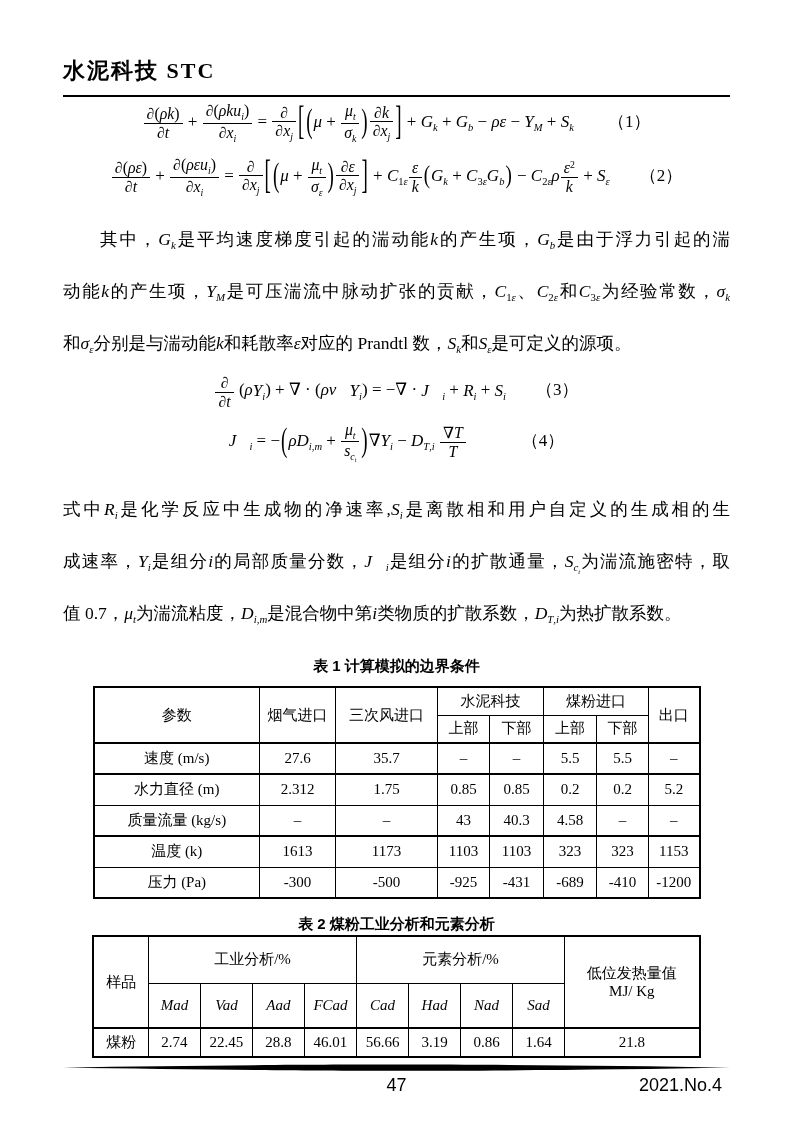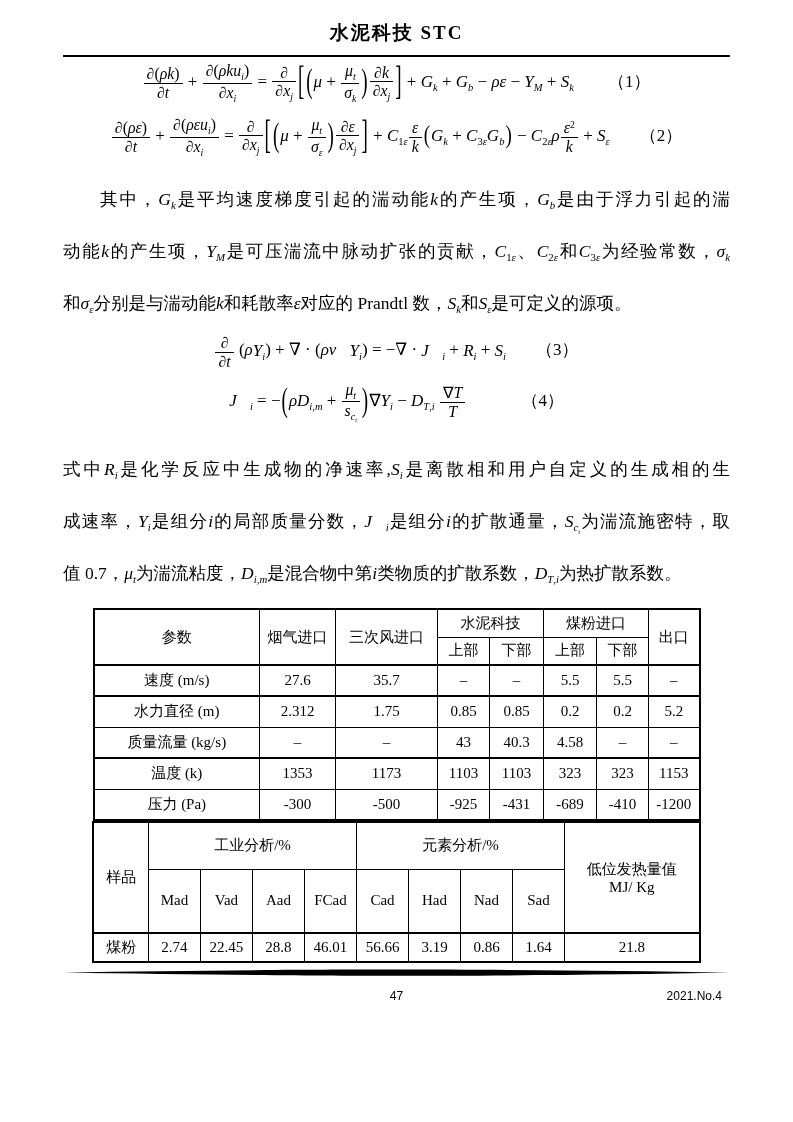--- a/index.html
+++ b/index.html
@@ -4,29 +4,29 @@
 <style>
   html,body{margin:0;padding:0;background:#ffffff;}
   .page{
     width:793px;height:1122px;box-sizing:border-box;
     padding:0 63px;background:#ffffff;color:#000;
     font-family:"Liberation Serif","DejaVu Serif",serif;
     overflow:hidden;position:relative;
   }
   
   .journal-title{
-    padding-top:20px;text-align:center;
-    font-size:19px;font-weight:bold;letter-spacing:2px;
+    padding-top:56px;text-align:left;
+    font-size:22px;font-weight:bold;letter-spacing:2px;
     font-family:"Liberation Serif","DejaVu Serif",serif;
   }
   .header-rule{border:0;border-top:2px solid #000;margin:9px 0 0 0;}
   
   .eq{display:flex;align-items:center;justify-content:center;font-size:17px;}
   .eq-content{white-space:nowrap;line-height:1.15;}
-  #eq1{height:52px;} #eq2{height:56px;} #eq3{height:46px;} #eq4{height:54px;font-family:Liberation Serif, serif;}
+  #eq1{height:52px;} #eq2{height:56px;} #eq3{height:46px;} #eq4{height:54px;}
   .mt{font-style:normal;}
   .mv{font-style:italic;}
   .mfrac{display:inline-block;text-align:center;vertical-align:middle;line-height:1.08;font-size:0.93em;margin:0 1px;}
   .mnum{display:block;padding:0 3px;}
   .mden{display:block;border-top:1px solid #000;padding:0 3px;}
   .msub{font-size:0.62em;vertical-align:-0.38em;}
   .msup{font-size:0.62em;vertical-align:0.5em;}
   .mfence{display:inline-block;font-size:1.12em;transform-origin:center;padding:0 1px;}
   .msp{display:inline-block;}
   
@@ -47,27 +47,27 @@
   #cap1{margin-top:16px;line-height:22px;}
   #cap2{margin-top:14px;line-height:22px;}
   table{border-collapse:collapse;table-layout:fixed;margin:0 auto;font-size:15px;}
   #t1,#t2{width:606px;border:2px solid #000;}
   #t1 td,#t2 td{border:1px solid #000;text-align:center;vertical-align:middle;padding:0;font-weight:normal;}
   #t1{margin-top:9px;} #t2{margin-top:0;}
   #t1 thead tr{height:28px;} #t1 tbody tr{height:31px;}
   #t1 tbody tr:first-child td{border-top:2px solid #000;}
   #t1 tbody tr:nth-child(1) td{border-bottom:2px solid #000;}
   #t1 tbody tr:nth-child(3) td{border-bottom:2px solid #000;}
-  #t2 tr.band1{height:47px;} #t2 tr.band2{height:64px;} #t2 tbody tr{height:29px;}
+  #t2 tr.band1{height:47px;} #t2 tr.band2{height:45px;font-style:italic;} #t2 tbody tr{height:29px;}
   #t2 tbody tr td{border-top:2px solid #000;}
   
   .footer-rule{display:block;margin-top:6px;}
   .footer-row{
-    position:relative;margin-top:12px;height:18px;
-    font-family:"Liberation Sans","DejaVu Sans",sans-serif;font-size:12px;
+    position:relative;margin-top:3px;height:18px;
+    font-family:"Liberation Sans","DejaVu Sans",sans-serif;font-size:18px;
   }
   .pageno{text-align:center;}
   .issue{position:absolute;right:8px;top:0;}
 </style>
 </head>
 <body>
 
 <div class="page">
 
   <div class="journal-title">水泥科技 STC</div>
@@ -92,20 +92,21 @@
   <div class="eq" id="eq4">
     <span class="eq-content"><span class="msc"><span class="mb"><span class="mv">J⃗</span></span><span class="msub"><span class="mv">i</span></span></span><span class="mt"> = −</span><span class="mgroup"><span class="mfence" style="transform: scaleY(1.8);">(</span><span class="mv">ρ</span><span class="msc"><span class="mb"><span class="mv">D</span></span><span class="msub"><span class="mv">i</span><span class="mt">,</span><span class="mv">m</span></span></span><span class="mt"> + </span><span class="mfrac"><span class="mnum"><span class="msc"><span class="mb"><span class="mv">μ</span></span><span class="msub"><span class="mv">t</span></span></span></span><span class="mden"><span class="msc"><span class="mb"><span class="mv">s</span></span><span class="msub"><span class="msc"><span class="mb"><span class="mv">c</span></span><span class="msub"><span class="mv">t</span></span></span></span></span></span></span><span class="mfence" style="transform: scaleY(1.8);">)</span></span><span class="mt">∇</span><span class="msc"><span class="mb"><span class="mv">Y</span></span><span class="msub"><span class="mv">i</span></span></span><span class="mt"> − </span><span class="msc"><span class="mb"><span class="mv">D</span></span><span class="msub"><span class="mv">T</span><span class="mt">,</span><span class="mv">i</span></span></span><span class="mt"> </span><span class="mfrac"><span class="mnum"><span class="mt">∇</span><span class="mv">T</span></span><span class="mden"><span class="mv">T</span></span></span><span class="msp" style="width: 55px;"></span><span class="mt">（4）</span></span>
   </div>
 
   <div class="para" id="para2">
     <div class="pline"><span class="mt">式中</span><span class="msc"><span class="mb"><span class="mv">R</span></span><span class="msub"><span class="mv">i</span></span></span><span class="mt">是化学反应中生成物的净速率,</span><span class="msc"><span class="mb"><span class="mv">S</span></span><span class="msub"><span class="mv">i</span></span></span><span class="mt">是离散相和用户自定义的生成相的生</span></div>
     <div class="pline"><span class="mt">成速率，</span><span class="msc"><span class="mb"><span class="mv">Y</span></span><span class="msub"><span class="mv">i</span></span></span><span class="mt">是组分</span><span class="mv">i</span><span class="mt">的局部质量分数，</span><span class="msc"><span class="mb"><span class="mv">J⃗</span></span><span class="msub"><span class="mv">i</span></span></span><span class="mt">是组分</span><span class="mv">i</span><span class="mt">的扩散通量，</span><span class="msc"><span class="mb"><span class="mv">S</span></span><span class="msub"><span class="msc"><span class="mb"><span class="mv">c</span></span><span class="msub"><span class="mv">t</span></span></span></span></span><span class="mt">为湍流施密特，取</span></div>
     <div class="pline end"><span class="mt">值 0.7，</span><span class="msc"><span class="mb"><span class="mv">μ</span></span><span class="msub"><span class="mv">t</span></span></span><span class="mt">为湍流粘度，</span><span class="msc"><span class="mb"><span class="mv">D</span></span><span class="msub"><span class="mv">i</span><span class="mt">,</span><span class="mv">m</span></span></span><span class="mt">是混合物中第</span><span class="mv">i</span><span class="mt">类物质的扩散系数，</span><span class="msc"><span class="mb"><span class="mv">D</span></span><span class="msub"><span class="mv">T</span><span class="mt">,</span><span class="mv">i</span></span></span><span class="mt">为热扩散系数。</span></div>
   </div>
 
+  <div class="tcap" id="cap1">表 1 计算模拟的边界条件</div>
   <table id="t1">
     <colgroup>
       <col style="width:166px">
         <col style="width:76px">
         <col style="width:102px">
       <col style="width:52px">
         <col style="width:54px">
         <col style="width:53px">
       <col style="width:52px">
         <col style="width:51px">
@@ -152,41 +153,42 @@
           <td>–</td>
           <td>–</td>
           <td>43</td>
           <td>40.3</td>
           <td>4.58</td>
           <td>–</td>
           <td>–</td>
         </tr>
         <tr>
           <td>温度 (k)</td>
-          <td>1353</td>
+          <td>1613</td>
           <td>1173</td>
           <td>1103</td>
           <td>1103</td>
           <td>323</td>
           <td>323</td>
           <td>1153</td>
         </tr>
         <tr>
           <td>压力 (Pa)</td>
           <td>-300</td>
           <td>-500</td>
           <td>-925</td>
           <td>-431</td>
           <td>-689</td>
           <td>-410</td>
           <td>-1200</td>
         </tr>
       </tbody>
   </table>
 
+  <div class="tcap" id="cap2">表 2 煤粉工业分析和元素分析</div>
   <table id="t2">
     <colgroup>
       <col style="width:55px">
         <col style="width:52px">
         <col style="width:52px">
         <col style="width:52px">
       <col style="width:52px">
         <col style="width:52px">
         <col style="width:52px">
         <col style="width:52px">

